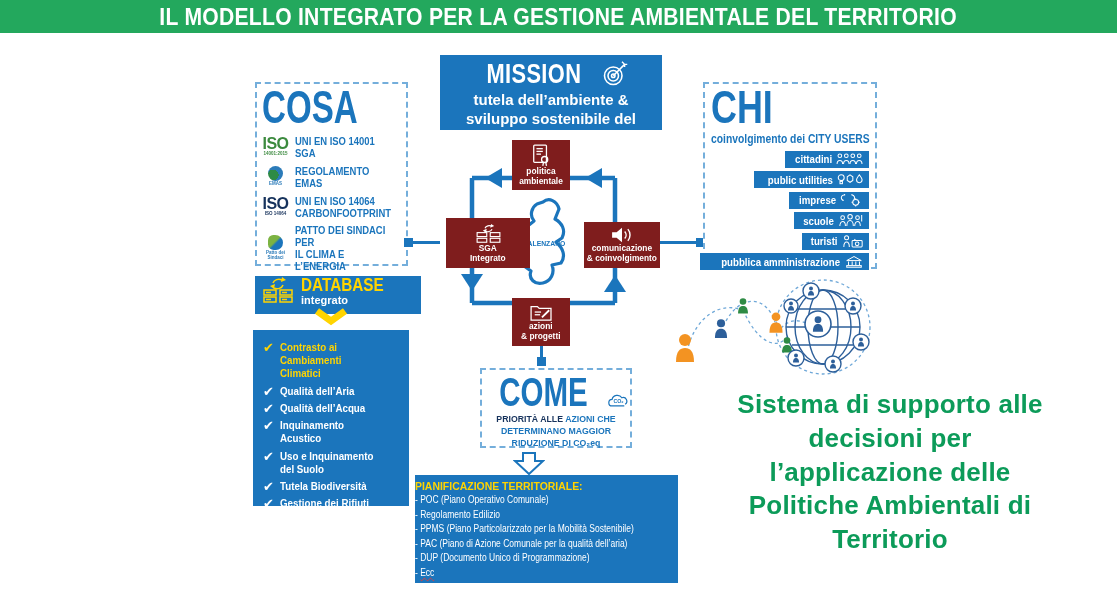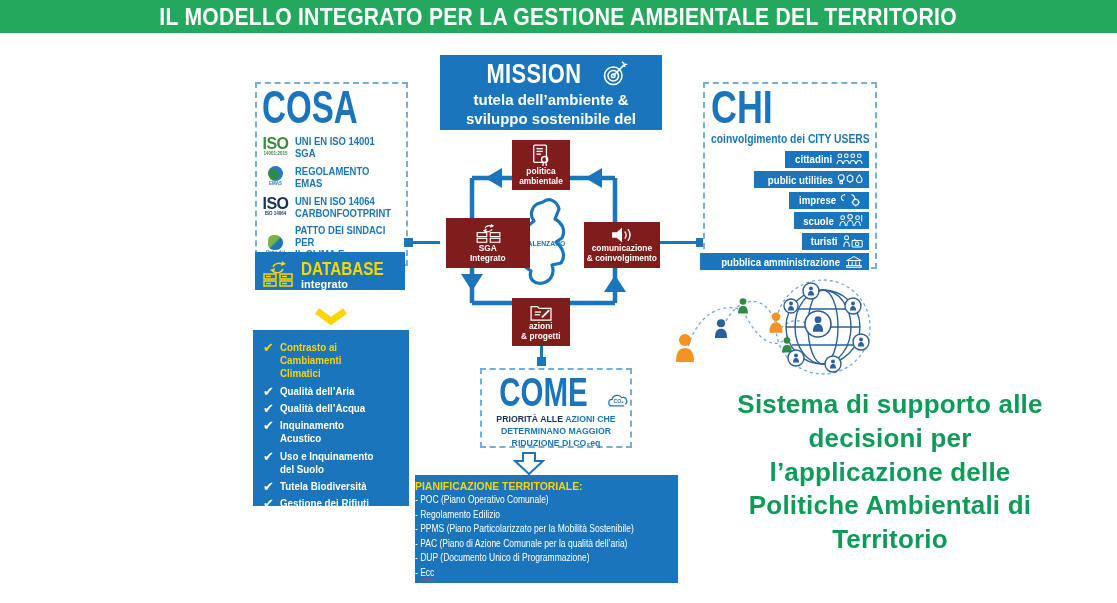--- a/index.html
+++ b/index.html
@@ -35,22 +35,22 @@
   .logo-sub.green { color:#3B8A3E; }
   .logo-sub.dark { color:#16325C; }
   .logo-sub.blue { color:#2B7BB9; }
   .logo-circle { width:15px; height:15px; border-radius:50%; margin:0 auto 1px auto; }
   .logo-circle.emas { background:radial-gradient(circle at 35% 60%, #2E8B45 0 40%, #2B7BB9 41% 100%); }
   .logo-circle.patto { background:linear-gradient(135deg,#7CB342 0 45%, #1B75BC 55% 100%); border-radius:40% 60% 55% 45%; }
   .cosa-label { font-size:10.5px; font-weight:bold; color:#1B75BC; line-height:1.15;
                 transform:scaleX(0.9); transform-origin:left center; white-space:pre-line; }
 
   
-  .database { position:absolute; left:255px; top:252px; width:150px; height:38px; background:#1B75BC;
-              display:flex; align-items:flex-end; gap:7px; box-sizing:border-box; padding-left:7px; }
+  .database { position:absolute; left:255px; top:276px; width:166px; height:38px; background:#1B75BC;
+              display:flex; align-items:flex-start; gap:7px; box-sizing:border-box; padding-left:7px; }
   .db-text { line-height:1; }
   .db-title { color:#FFD400; font-weight:bold; font-size:18px; transform:scaleX(0.85);
               transform-origin:left center; display:block; }
   .db-sub { color:#fff; font-weight:bold; font-size:11px; display:block; margin-top:1px; }
   .chevron { position:absolute; left:312px; top:308px; }
 
   
   .checklist { position:absolute; left:253px; top:330px; width:156px; height:176px;
                background:#1B75BC; box-sizing:border-box; padding:11px 6px 0 10px; }
   .cl-row { display:flex; gap:6px; margin-bottom:4px; }

